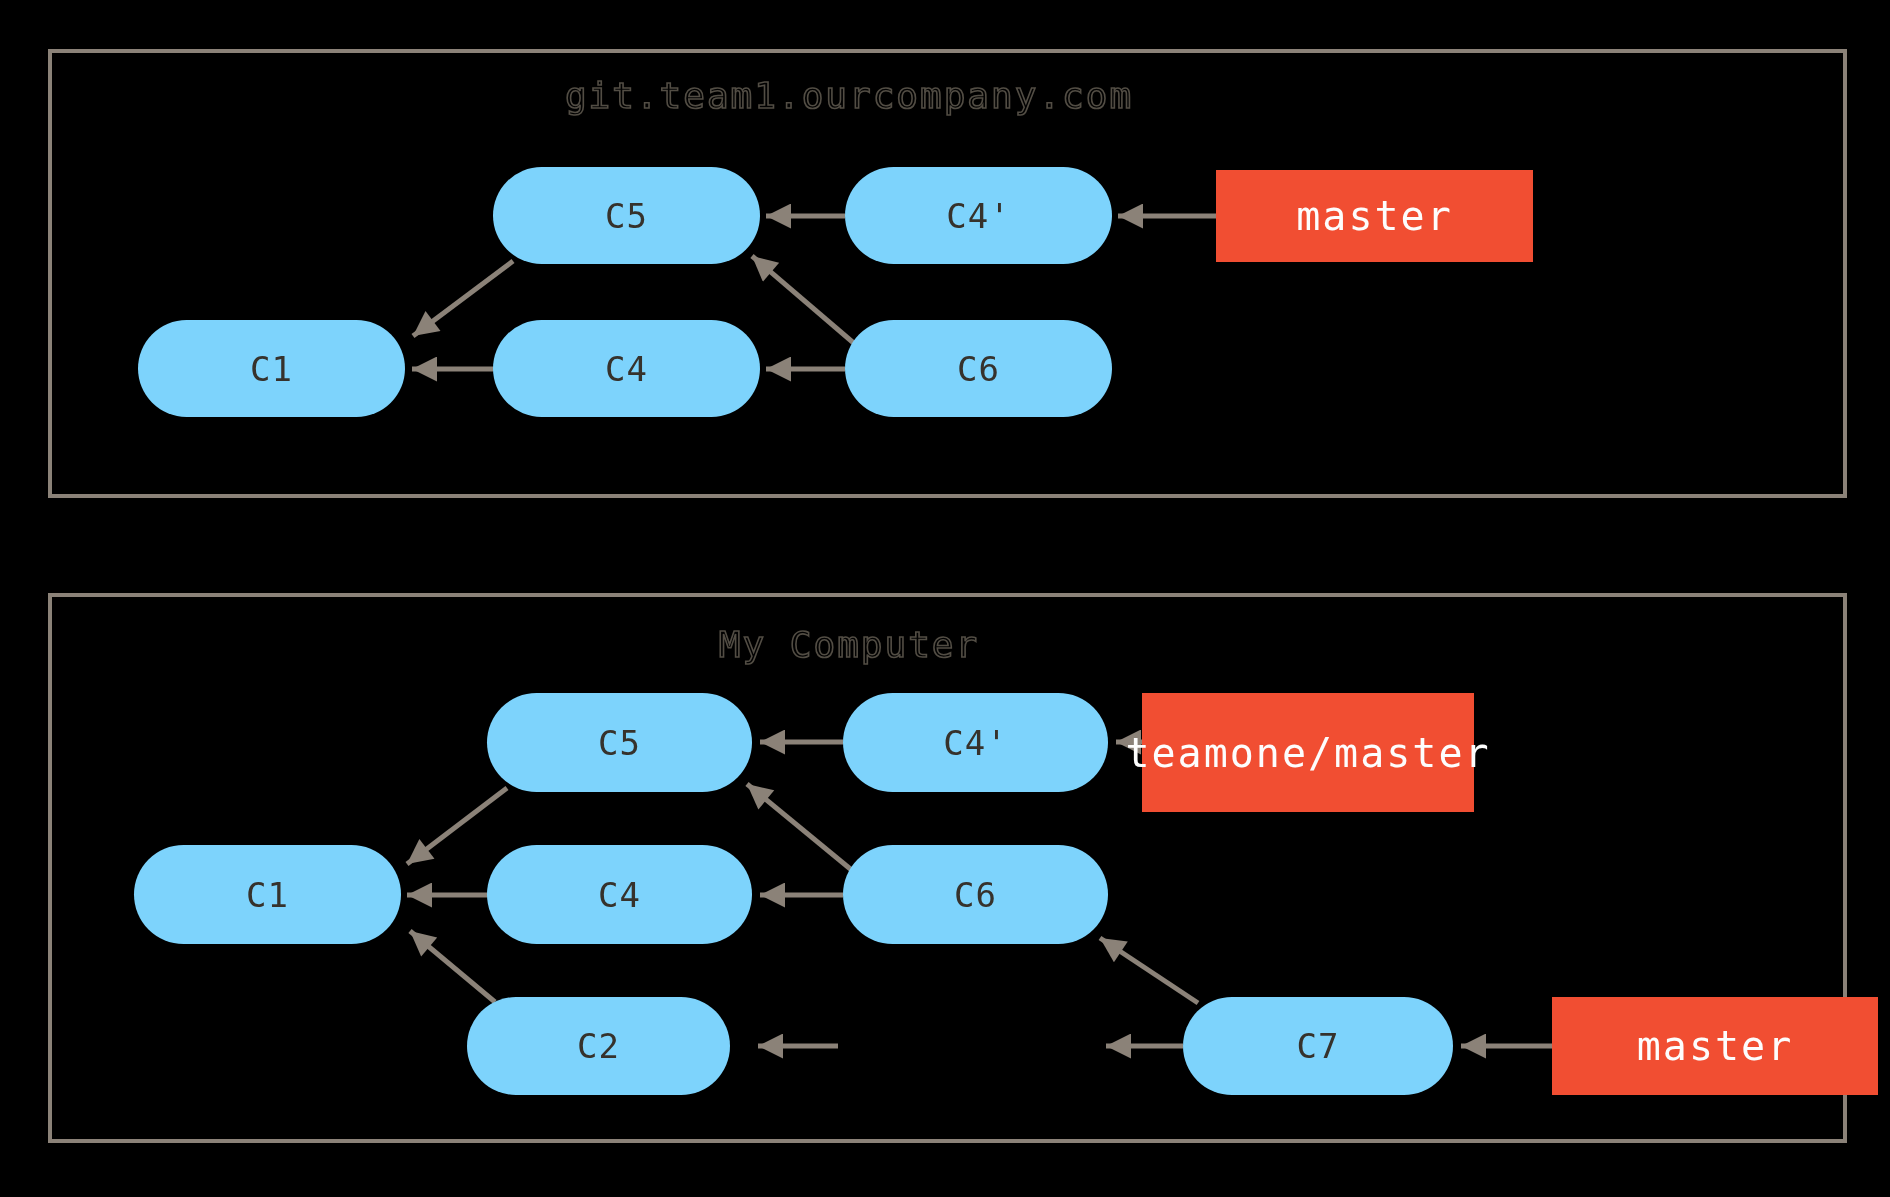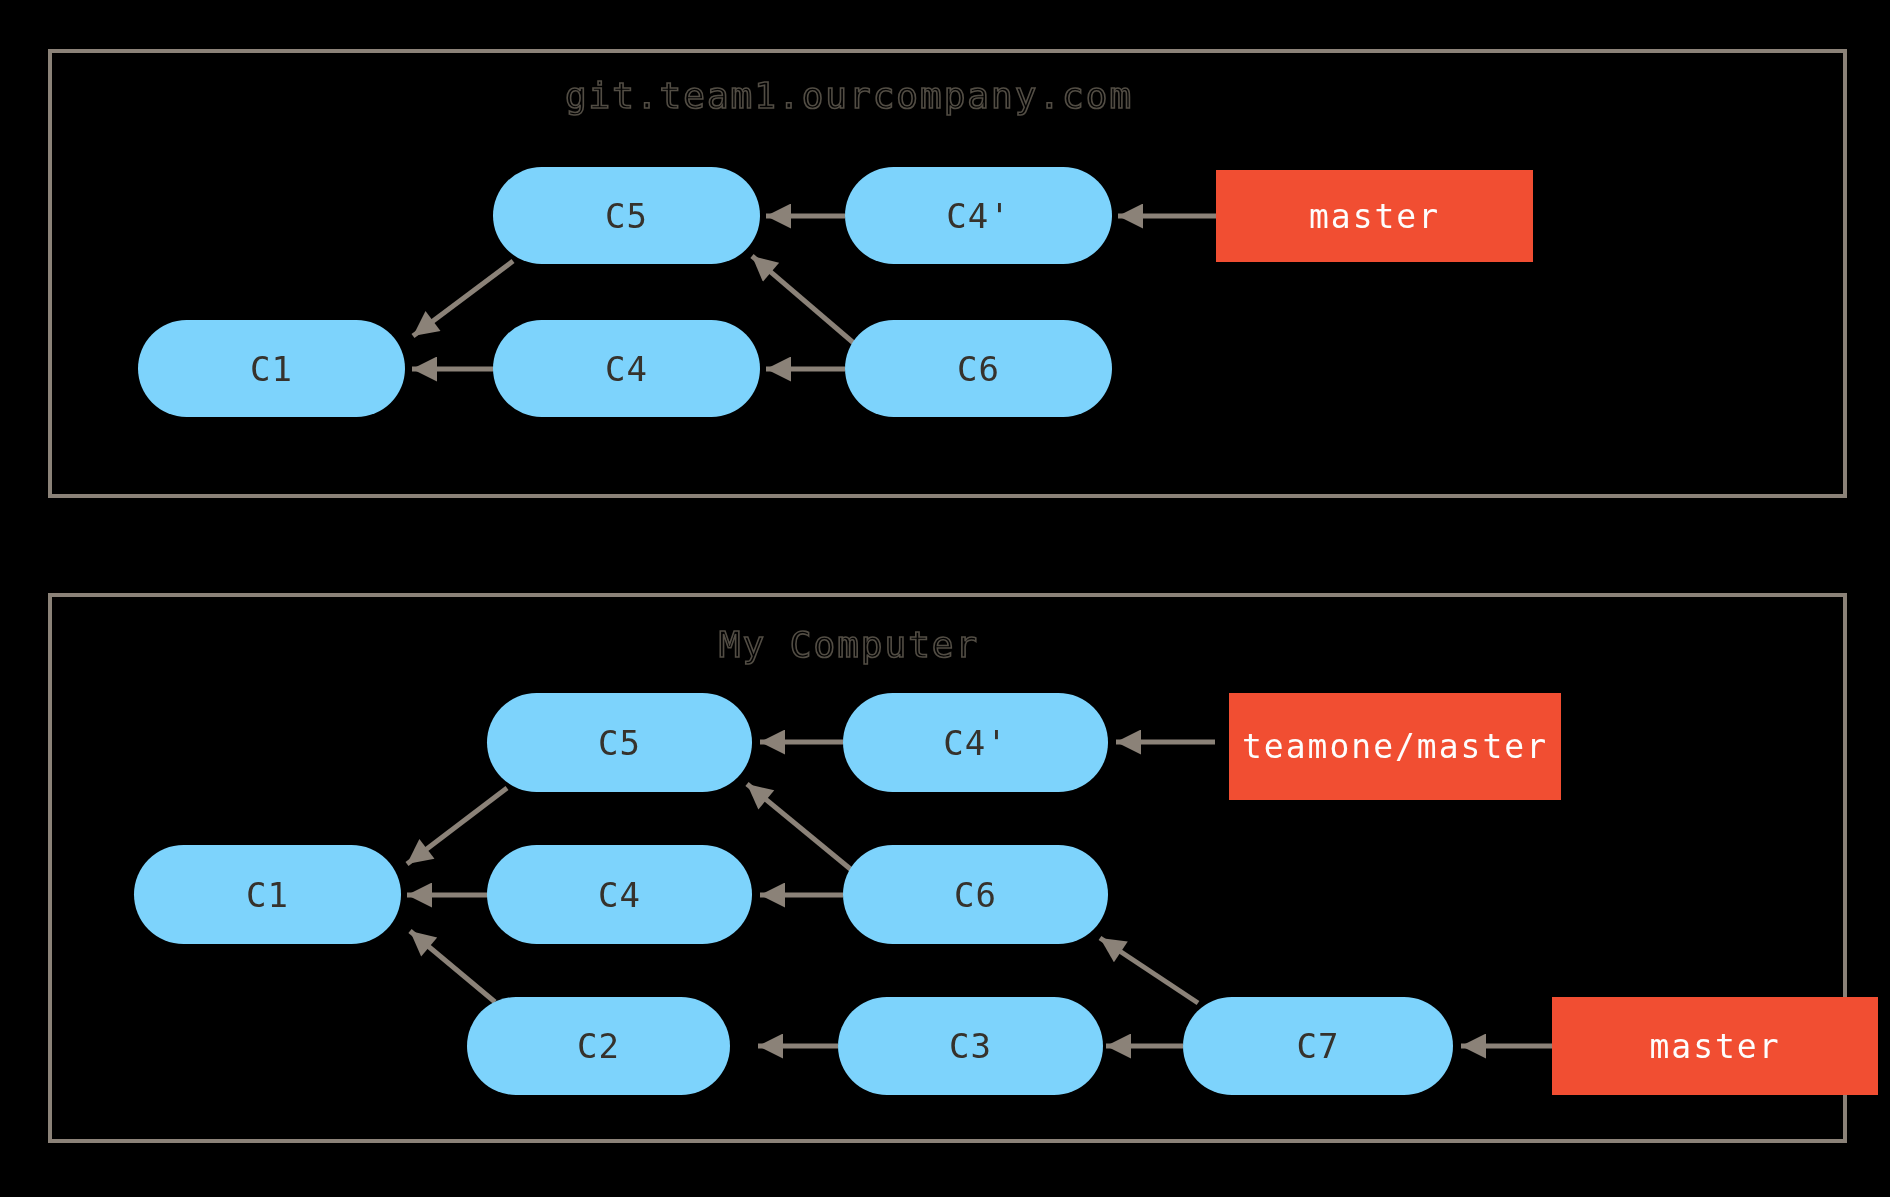--- a/index.html
+++ b/index.html
@@ -7,38 +7,38 @@
          font-family:"DejaVu Sans Mono",monospace;}
   .panel{position:absolute;border:4px solid #8b8278;box-sizing:border-box;z-index:0;}
   #panel-remote{left:48px;top:49px;width:1799px;height:449px;}
   #panel-local{left:48px;top:593px;width:1799px;height:550px;}
   .layer{position:absolute;left:0;top:0;width:1890px;height:1197px;z-index:1;}
   .node{position:absolute;background:#7dd3fc;border-radius:50px;color:#36322c;
         display:flex;align-items:center;justify-content:center;
         font-size:34px;z-index:2;letter-spacing:1px;}
   .ref{position:absolute;background:#f14e32;color:#fdfdfd;
        display:flex;align-items:center;justify-content:center;
-       font-size:33px;z-index:3;letter-spacing:2px;}
+       font-size:40px;z-index:3;letter-spacing:2px;}
   
   #n-t-c5 {left:493px;top:167px;width:267px;height:97px;}
   #n-t-c4p{left:845px;top:167px;width:267px;height:97px;}
   #n-t-c1 {left:138px;top:320px;width:267px;height:97px;}
   #n-t-c4 {left:493px;top:320px;width:267px;height:97px;}
   #n-t-c6 {left:845px;top:320px;width:267px;height:97px;}
   #r-t-master{left:1216px;top:170px;width:317px;height:92px;}
   
   #n-b-c5 {left:487px;top:693px;width:265px;height:99px;}
   #n-b-c4p{left:843px;top:693px;width:265px;height:99px;}
   #n-b-c1 {left:134px;top:845px;width:267px;height:99px;}
   #n-b-c4 {left:487px;top:845px;width:265px;height:99px;}
   #n-b-c6 {left:843px;top:845px;width:265px;height:99px;}
   #n-b-c2 {left:467px;top:997px;width:263px;height:98px;}
   #n-b-c3 {left:838px;top:997px;width:265px;height:98px;}
   #n-b-c7 {left:1183px;top:997px;width:270px;height:98px;text-align:right;}
-  #r-b-teamone{left:1229px;top:693px;width:332px;height:107px;text-align:right;}
+  #r-b-teamone{left:1142px;top:693px;width:332px;height:119px;text-align:right;}
   #r-b-master{left:1552px;top:997px;width:326px;height:98px;}
   .title-svg{font-family:"DejaVu Sans Mono",monospace;font-size:36px;
              fill:#000;stroke:#524d44;stroke-width:1.6px;letter-spacing:2px;}
   line.edge{stroke:#8b8278;stroke-width:5;}
 </style>
 </head>
 <body>
 
 <div class="stage">
 
@@ -81,18 +81,17 @@
   <div class="node" id="n-t-c4">C4</div>
   <div class="node" id="n-t-c6">C6</div>
   <div class="ref" id="r-t-master">master</div>
 
   <div class="node" id="n-b-c5">C5</div>
   <div class="node" id="n-b-c4p">C4'</div>
   <div class="node" id="n-b-c1">C1</div>
   <div class="node" id="n-b-c4">C4</div>
   <div class="node" id="n-b-c6">C6</div>
   <div class="node" id="n-b-c2">C2</div>
-  <div class="node" id="n-b-c3">C3</div>
   <div class="node" id="n-b-c7">C7</div>
   <div class="ref" id="r-b-teamone">teamone/master</div>
   <div class="ref" id="r-b-master">master</div>
 
 </div>
 
 </body></html>

